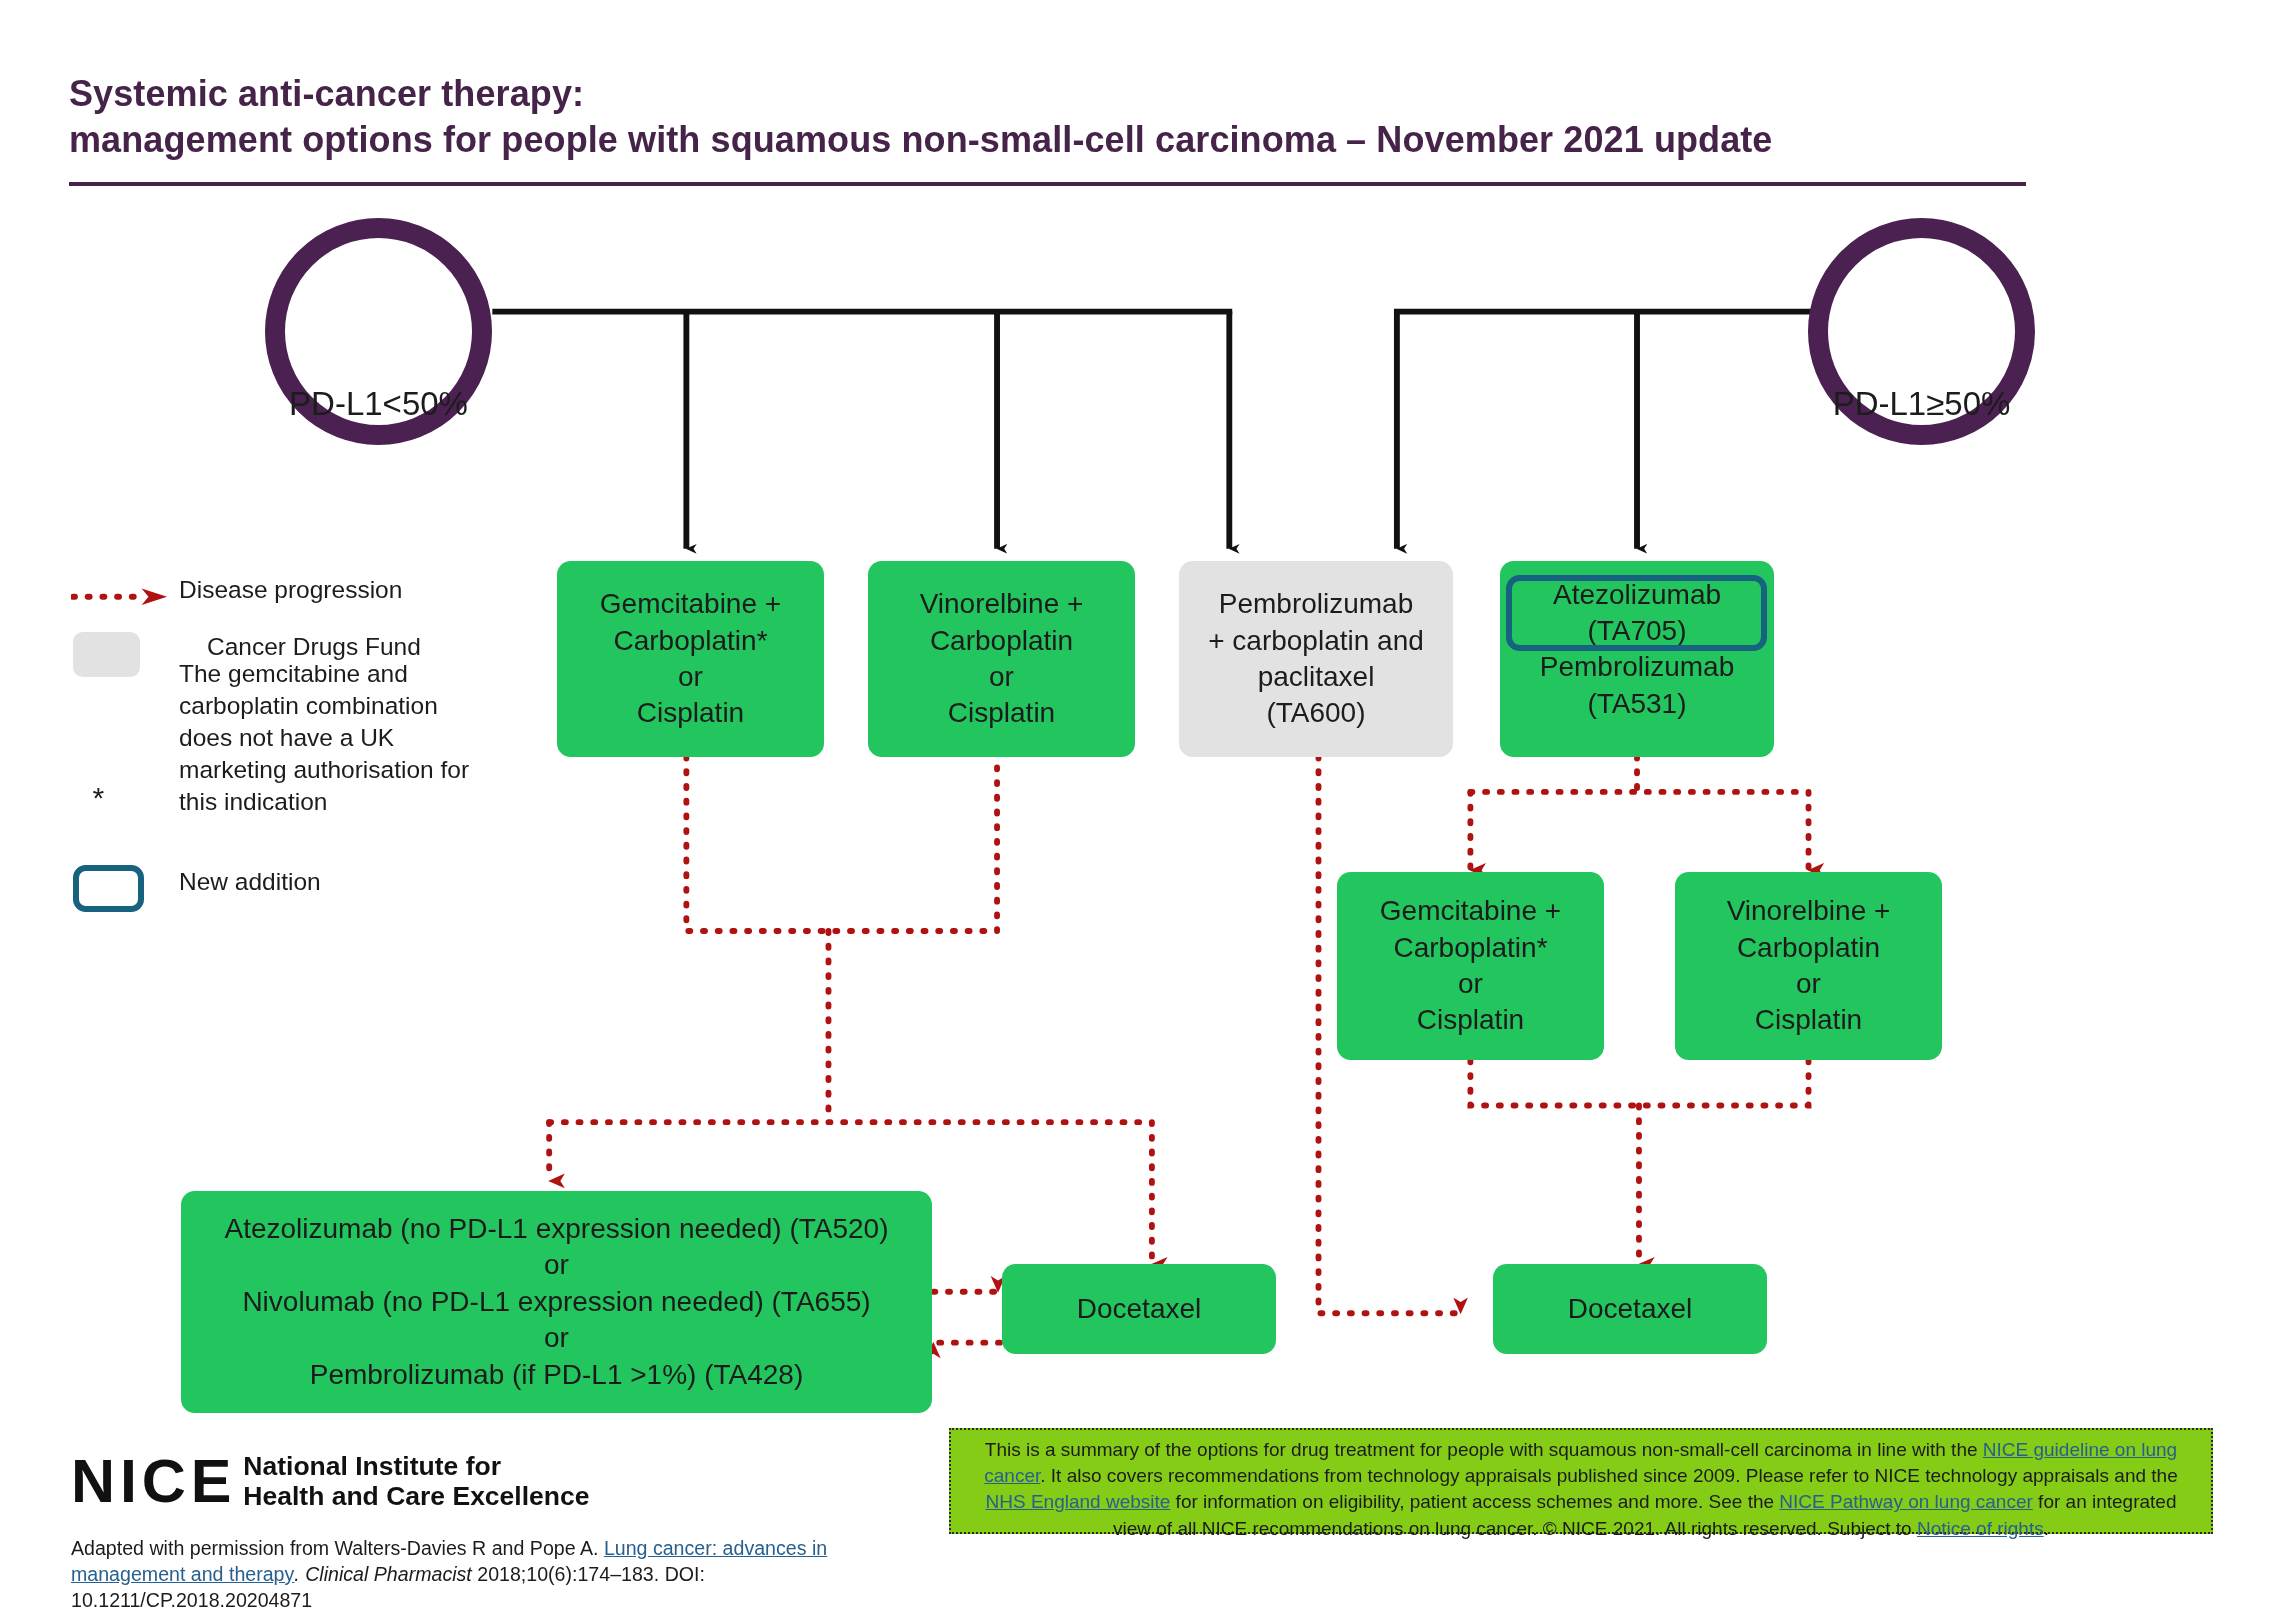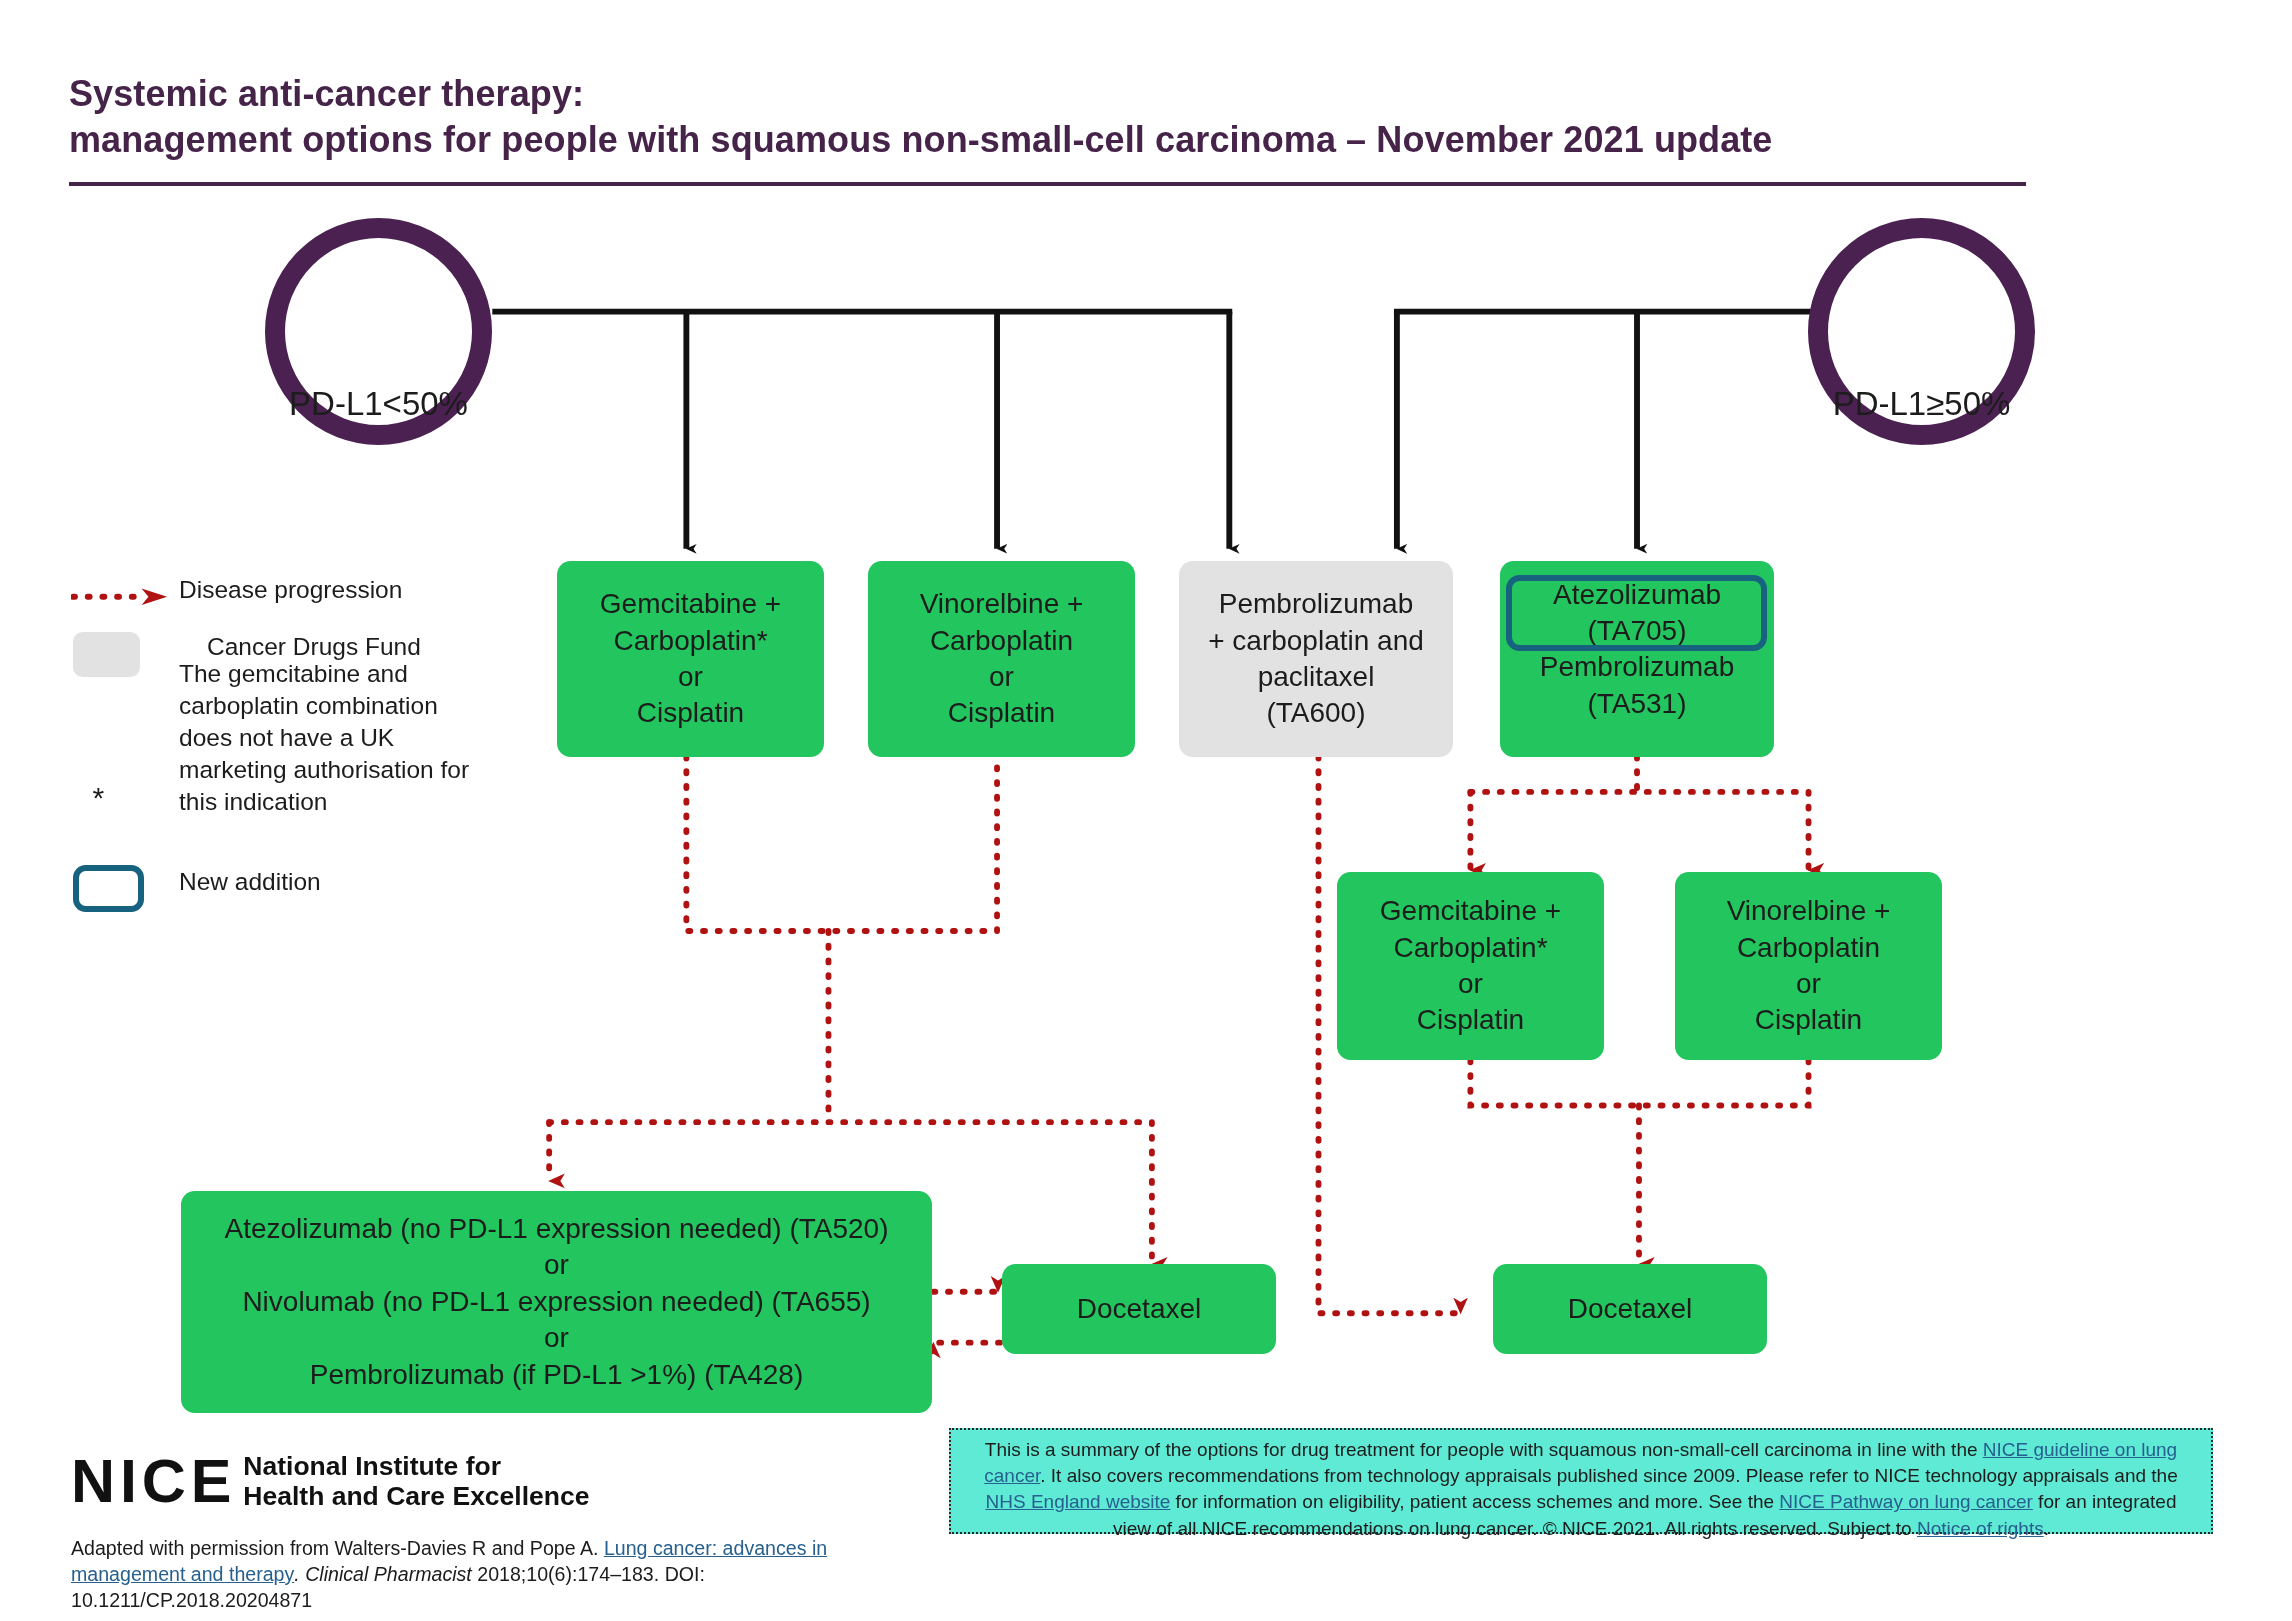--- a/index.html
+++ b/index.html
@@ -64,21 +64,21 @@
   #nice-word{font-size:61px;font-weight:bold;letter-spacing:4.9px;color:#111;line-height:1;text-align:center;}
   #nice-tag{margin-left:7px;font-size:26.5px;font-weight:bold;color:#111;line-height:1.12;}
 
   #attribution{position:absolute;left:71px;top:1535px;width:853px;font-size:19.6px;line-height:1.33;color:#1c1c1c;}
   #attribution .lnk{color:#27608f;text-decoration:underline;}
   #attribution .ital{font-style:italic;}
 
   
   #disclaimer{
     position:absolute;left:949px;top:1428px;width:1264px;height:106px;
-    box-sizing:border-box;border:2.9px dotted #2a2a2a;background:#5eead4;
+    box-sizing:border-box;border:2.9px dotted #2a2a2a;background:#84cc16;
     padding:6.9px 15.7px;font-size:19px;line-height:1.38;text-align:center;color:#1c1c1c;
   }
   #disclaimer .lnk{color:#27608f;text-decoration:underline;}
 </style>
 </head>
 <body>
 
 <div class="stage">
 
   <div id="title-block">

